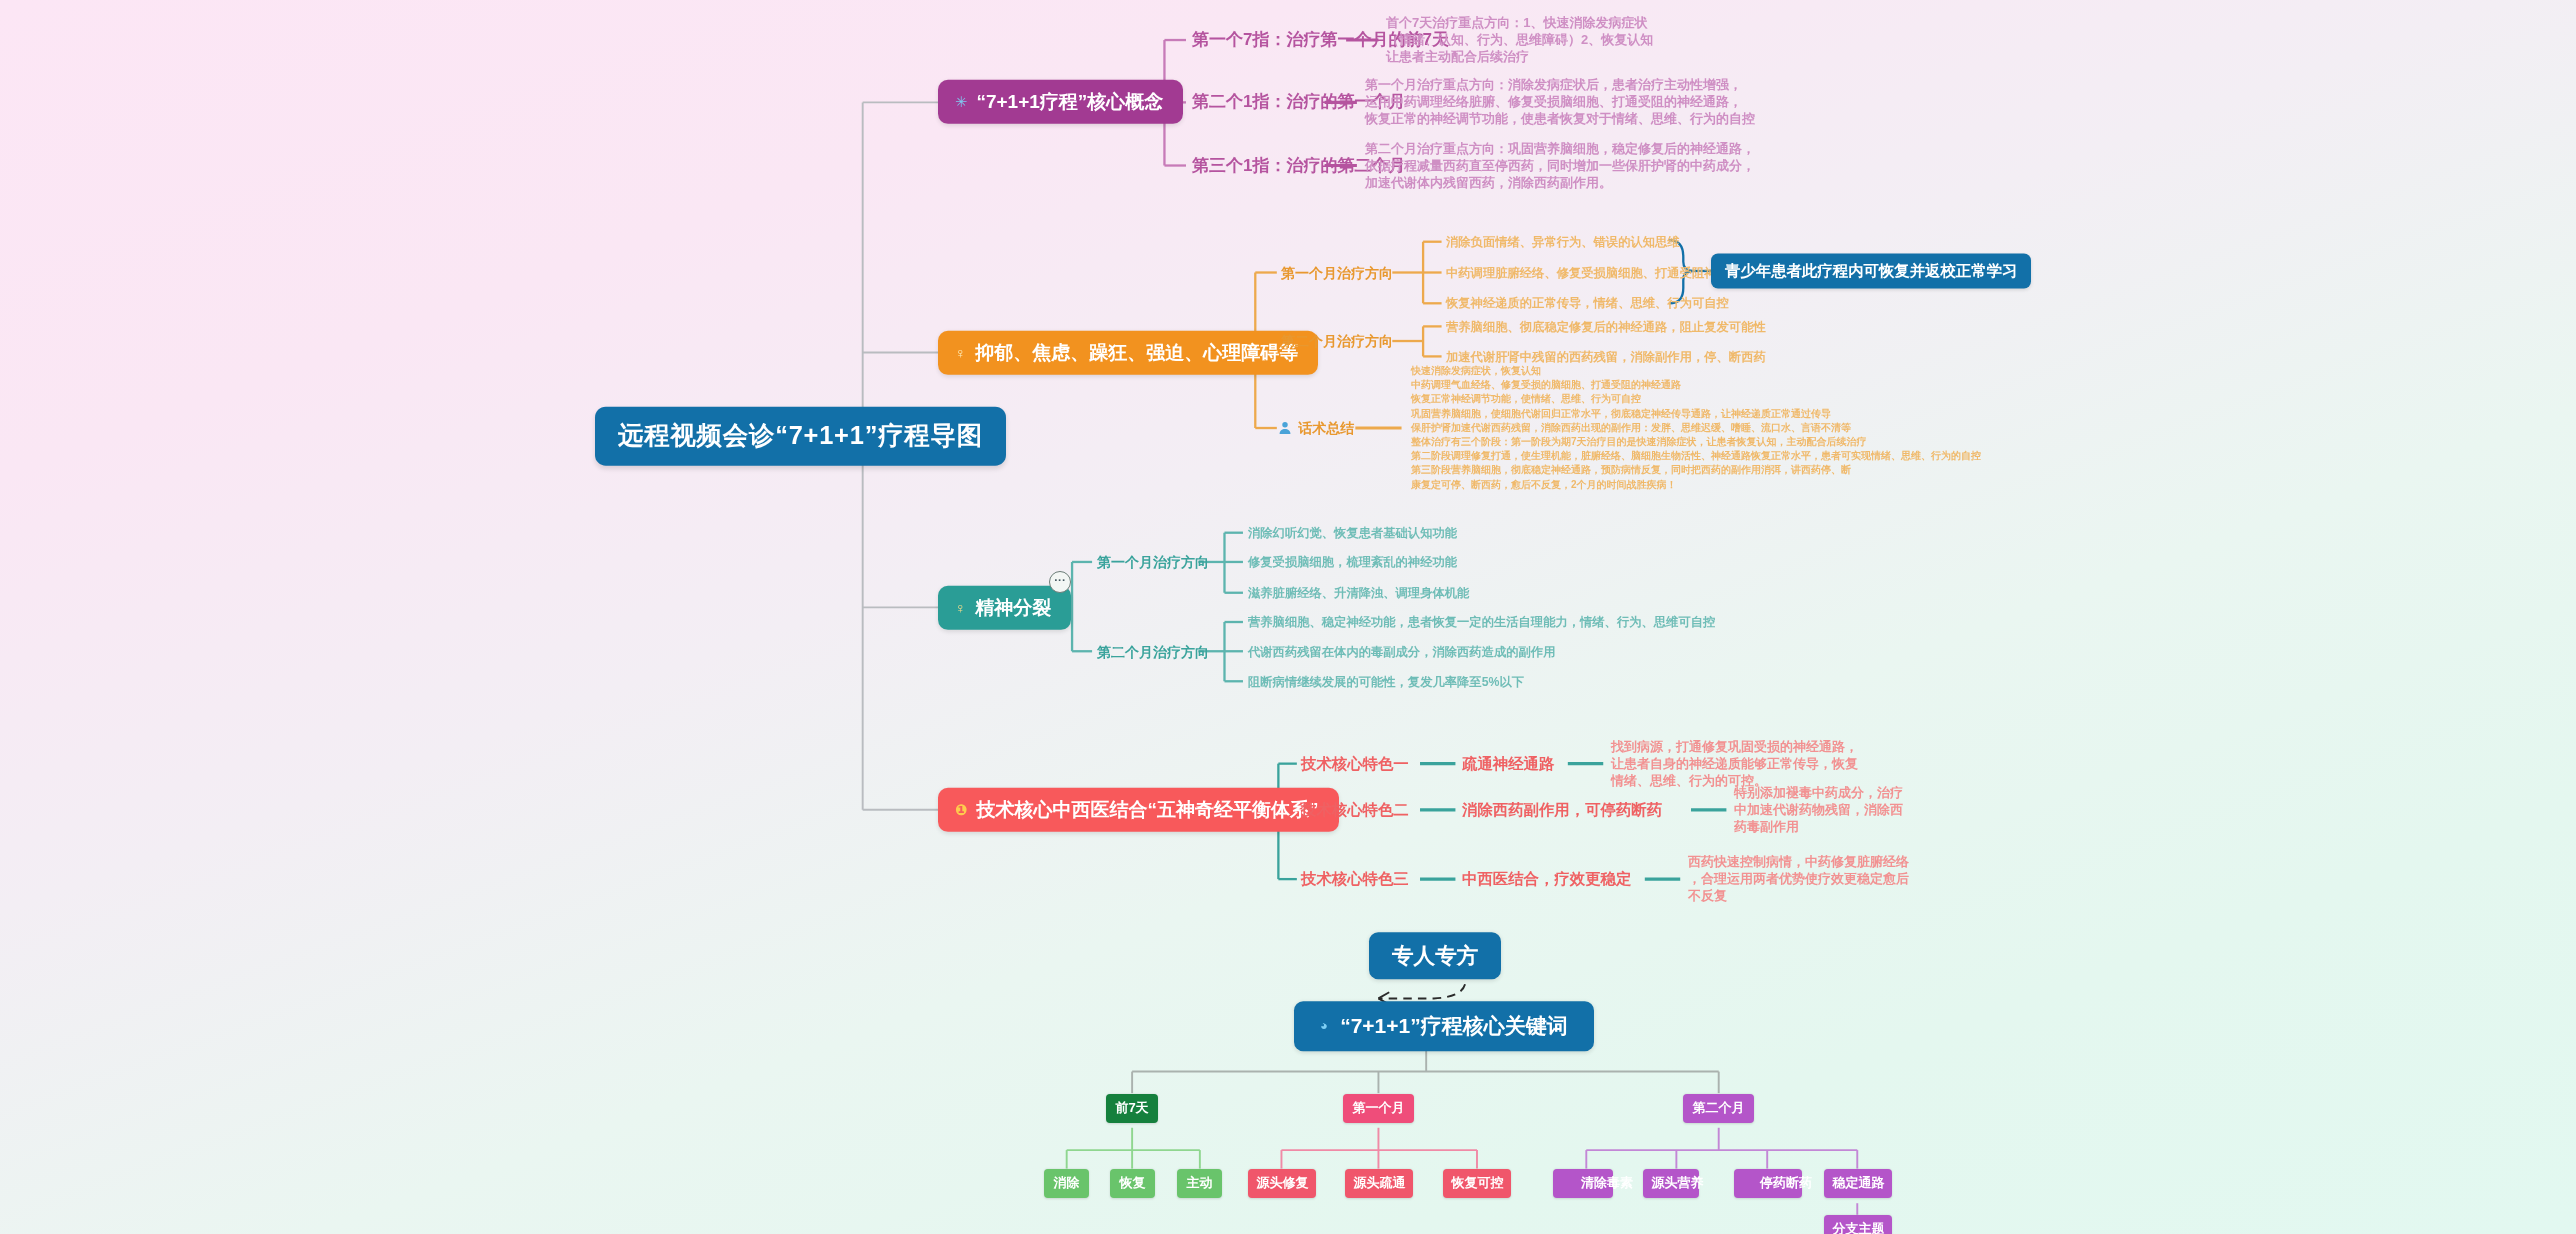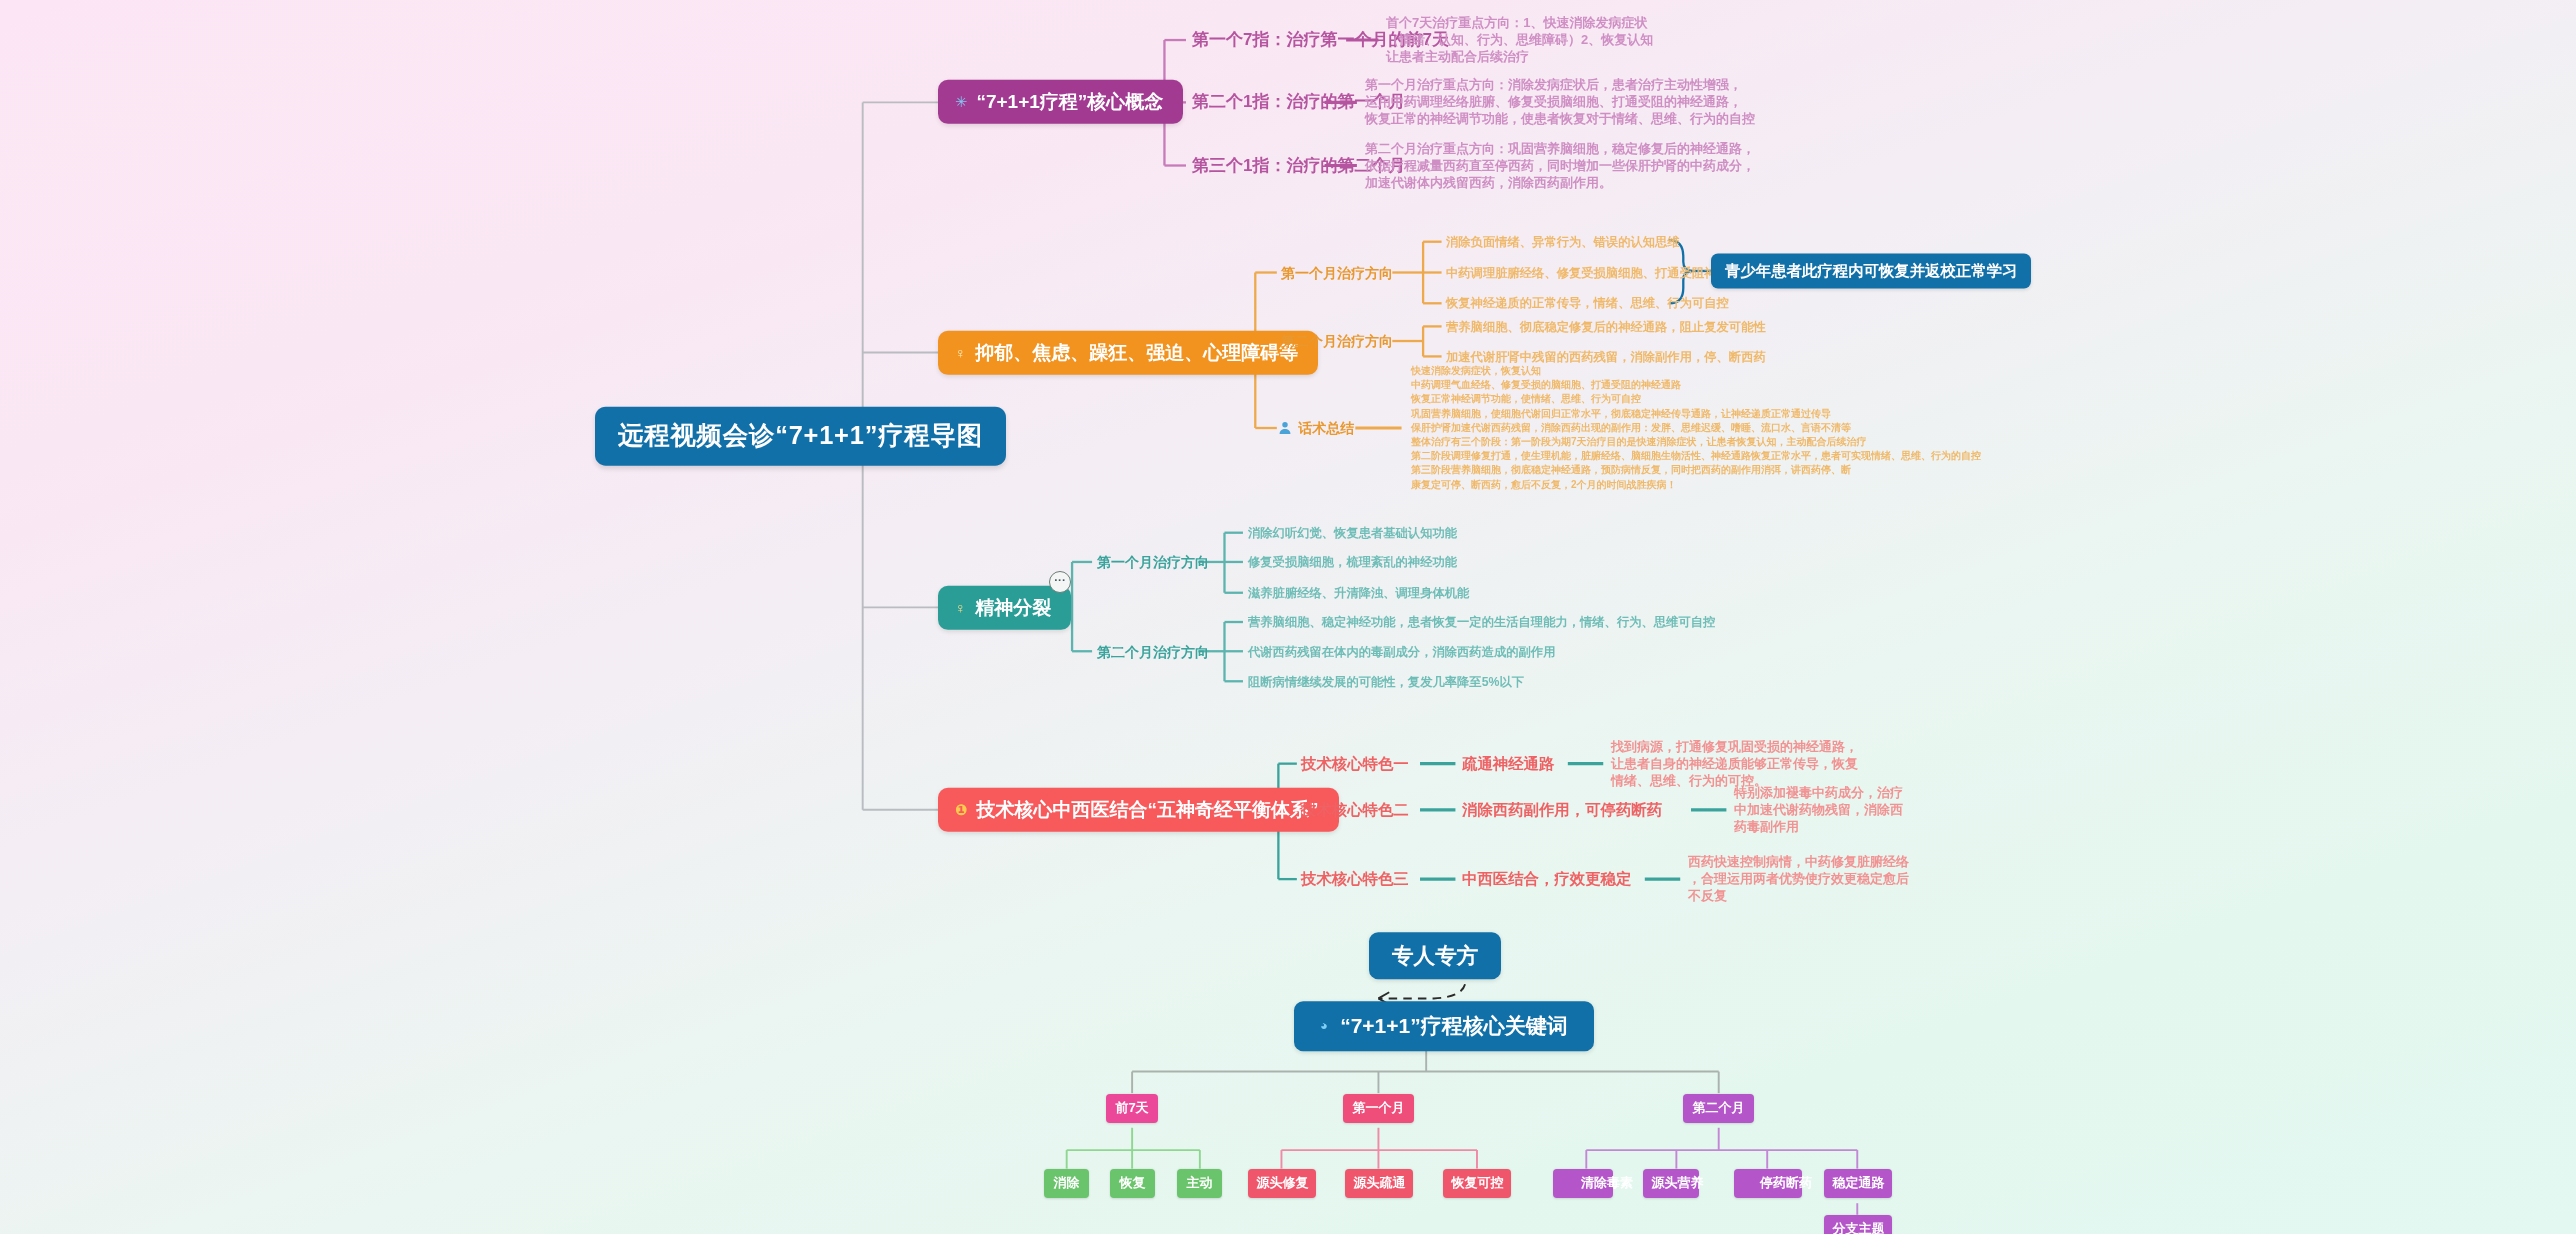--- a/index.html
+++ b/index.html
@@ -84,21 +84,21 @@
     display:inline-block;width:14px;height:14px;margin-right:6.2px;
     vertical-align:-2.3px;
   }
 
   
   .kbox{
     color:#fff;border-radius:3.9px;font-size:13px;font-weight:bold;
     padding:5.4px 8.5px;text-align:center;
     box-shadow:0 0.8px 2.3px rgba(0,0,0,.13);
   }
-  .k-green{background:#ec4899;}
+  .k-green{background:#15803d;}
   .k-green-d{background:#69c46b;}
   .k-pink{background:#ef4d7a;}
   .k-pink-l{background:#f0566b;}
   .k-purple{background:#b455c9;}
 </style>
 </head>
 <body>
 
 <div id="canvas">
 

